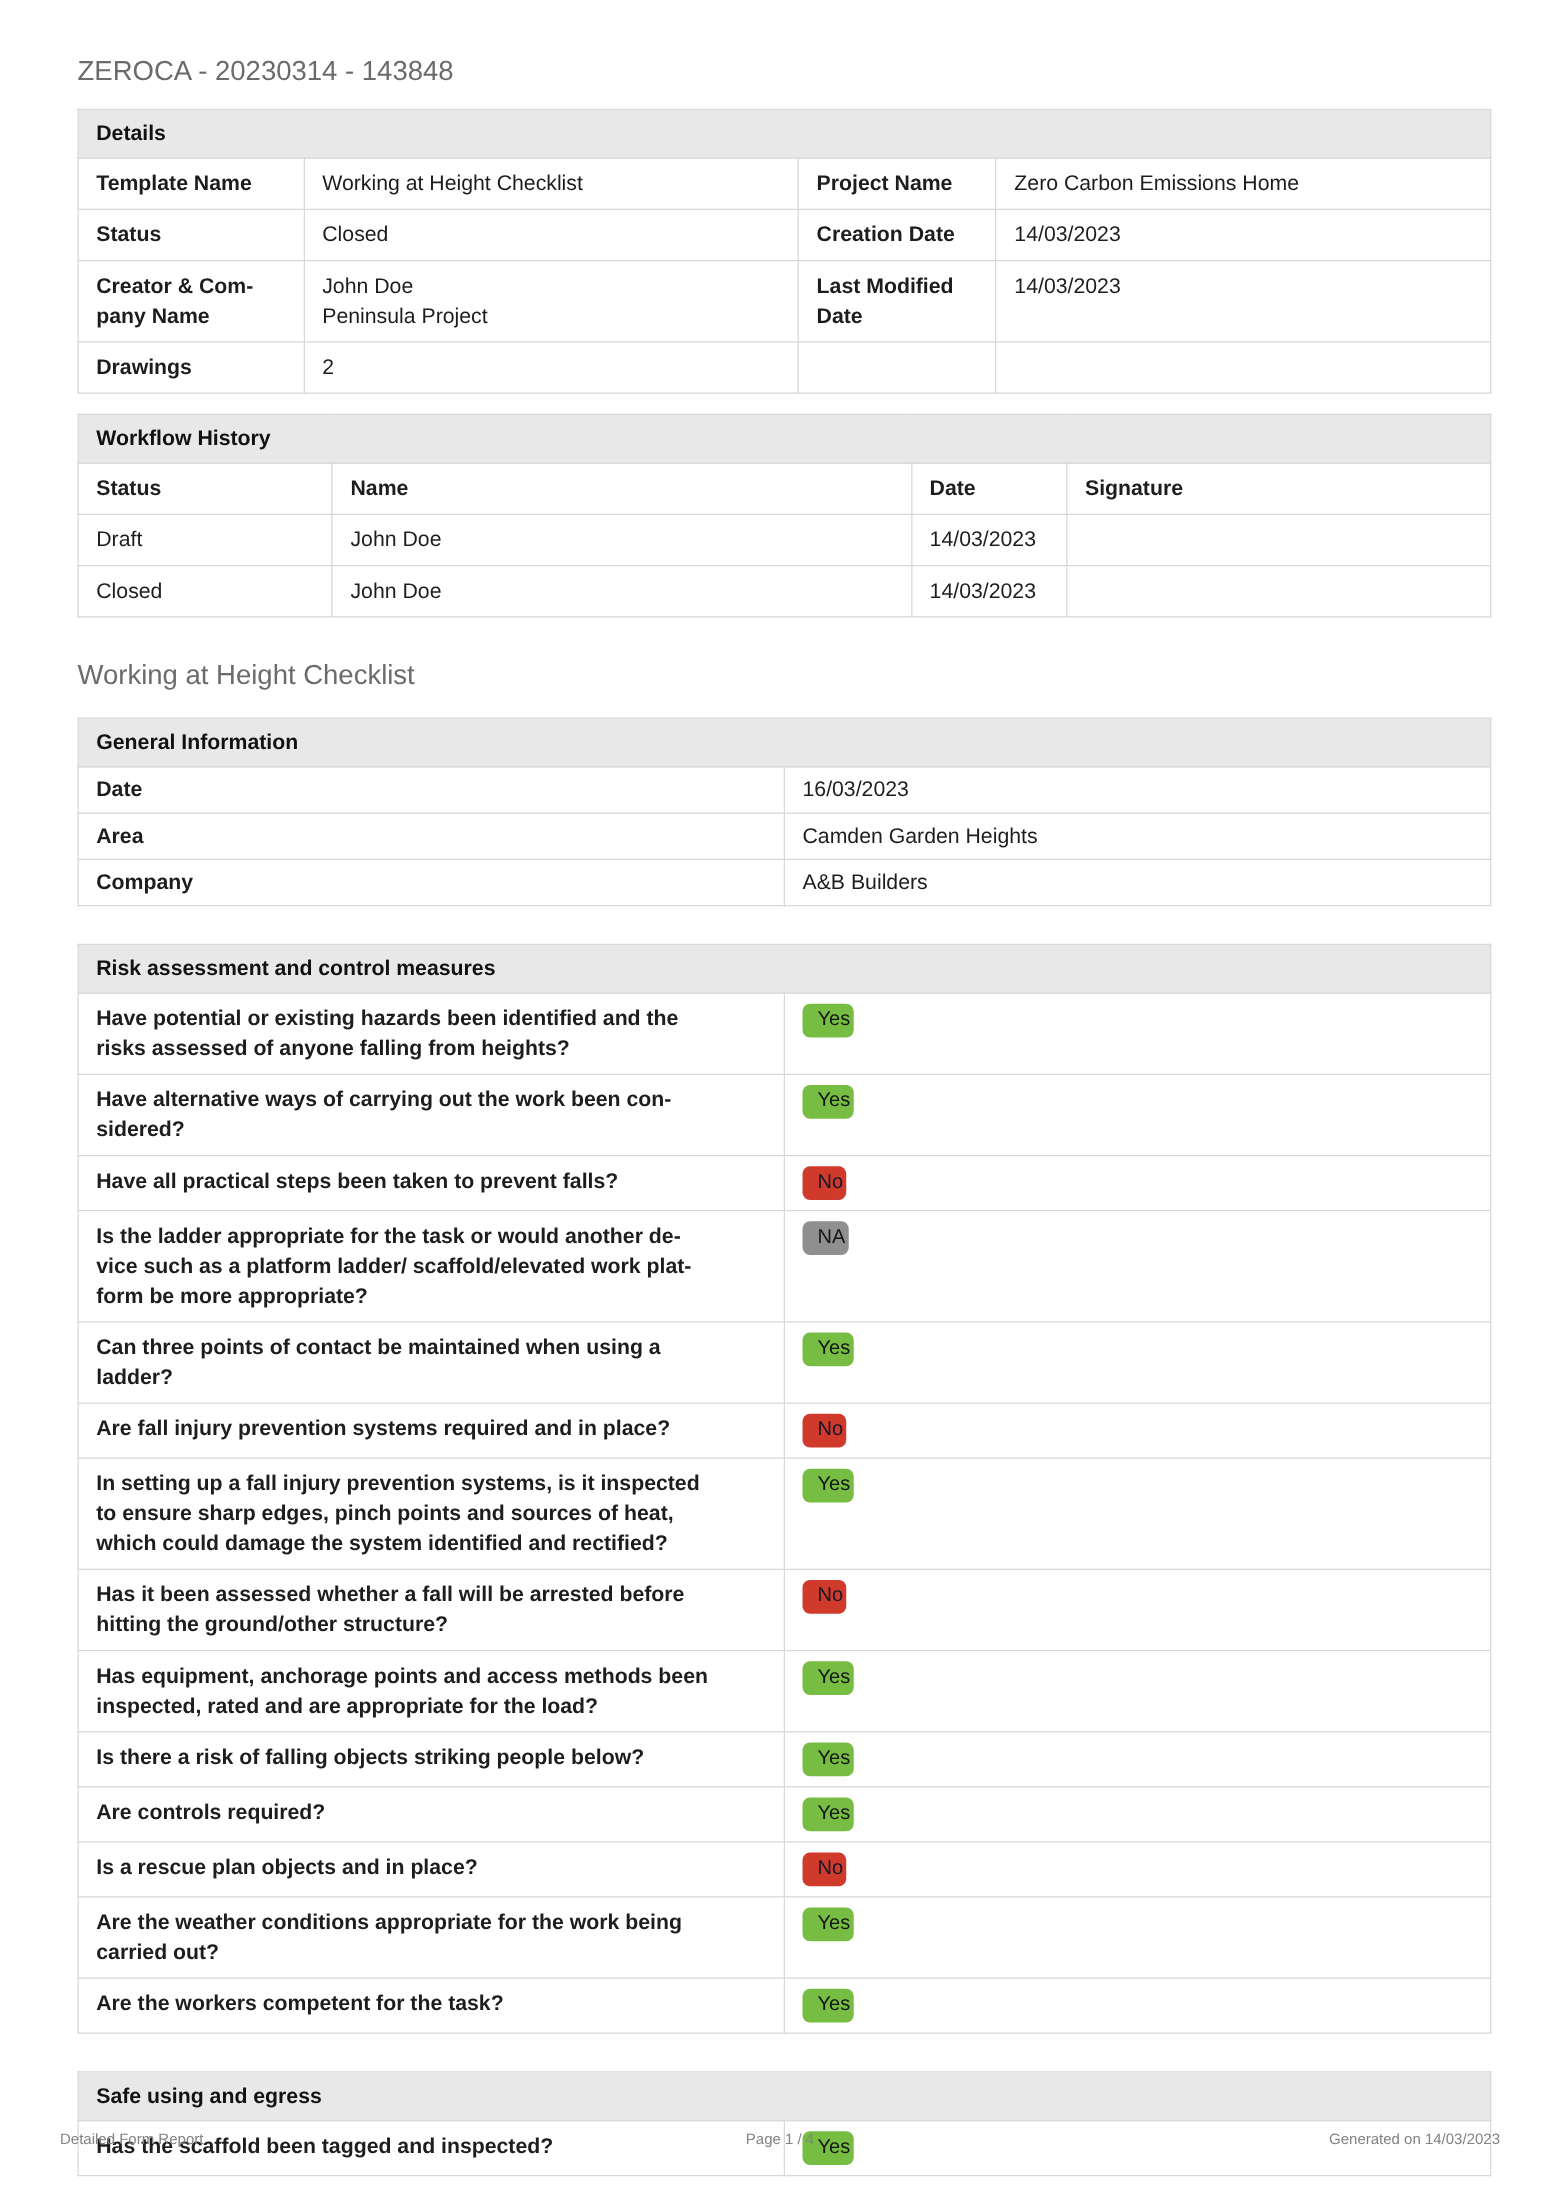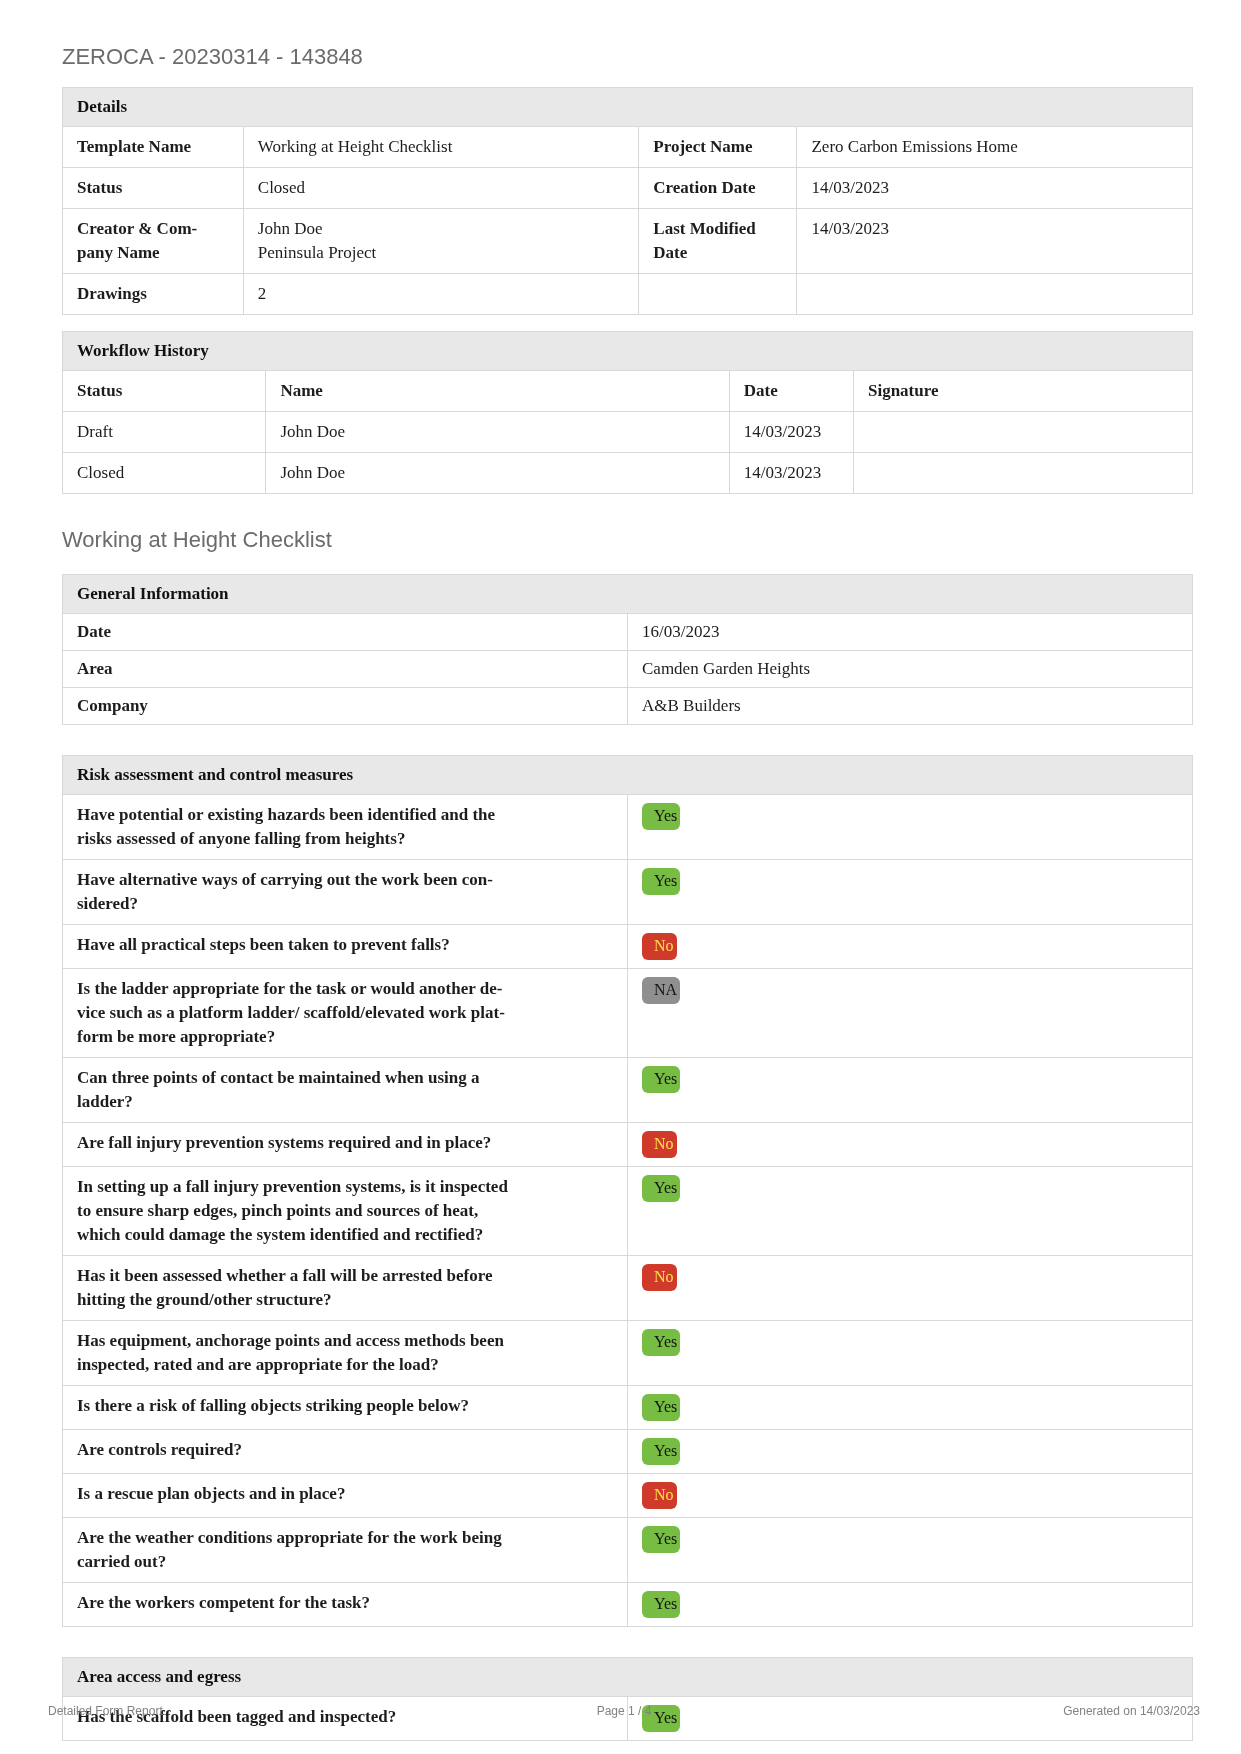--- a/index.html
+++ b/index.html
@@ -26,21 +26,20 @@
     font-size: 22px;
     font-weight: normal;
     color: #6b6b6b;
     margin: 33px 0 21px 0;
   }
 
   table.tbl {
     width: 100%;
     border-collapse: collapse;
     table-layout: fixed;
-    font-family: Liberation Serif, serif;
   }
   .tbl td {
     border: 1px solid #d8d8d8;
     padding: 8px 14px;
     font-size: 17px;
     line-height: 24px;
     vertical-align: top;
     white-space: pre-line;
     word-wrap: break-word;
   }
@@ -63,21 +62,21 @@
   .badge {
     display: inline-block;
     padding: 2px 3px 3px 12px;
     border-radius: 6px;
     font-size: 16px;
     line-height: 22px;
     min-width: 17px;
     text-align: center;
   }
   .badge-yes { background: var(--yes, #77bd43); color: #141414; }
-  .badge-no  { background: var(--no, #d03a2b); color: #fde047; }
+  .badge-no  { background: var(--no, #d03a2b); color: #0f172a; }
   .badge-na  { background: var(--na, #8f8f8f); color: #141414; }
 
   .footer {
     position: absolute;
     left: 48px;
     right: 41px;
     top: 1704px;
     display: grid;
     grid-template-columns: 1fr auto 1fr;
     align-items: center;
@@ -271,21 +270,21 @@
     </tbody>
   </table>
 
   <table class="tbl q-tbl safe-tbl">
     <colgroup>
         <col style="width:50%">
         <col style="width:50%">
       </colgroup>
     <tbody>
       <tr class="section-bar">
-        <td colspan="2">Area access and egress</td>
+        <td colspan="2">Safe using and egress</td>
       </tr>
       <tr>
         <td class="q">Has the scaffold been tagged and inspected?</td>
         <td class="a"><span class="badge badge-yes">Yes</span></td>
       </tr>
     </tbody>
   </table>
 
 </div>
 

